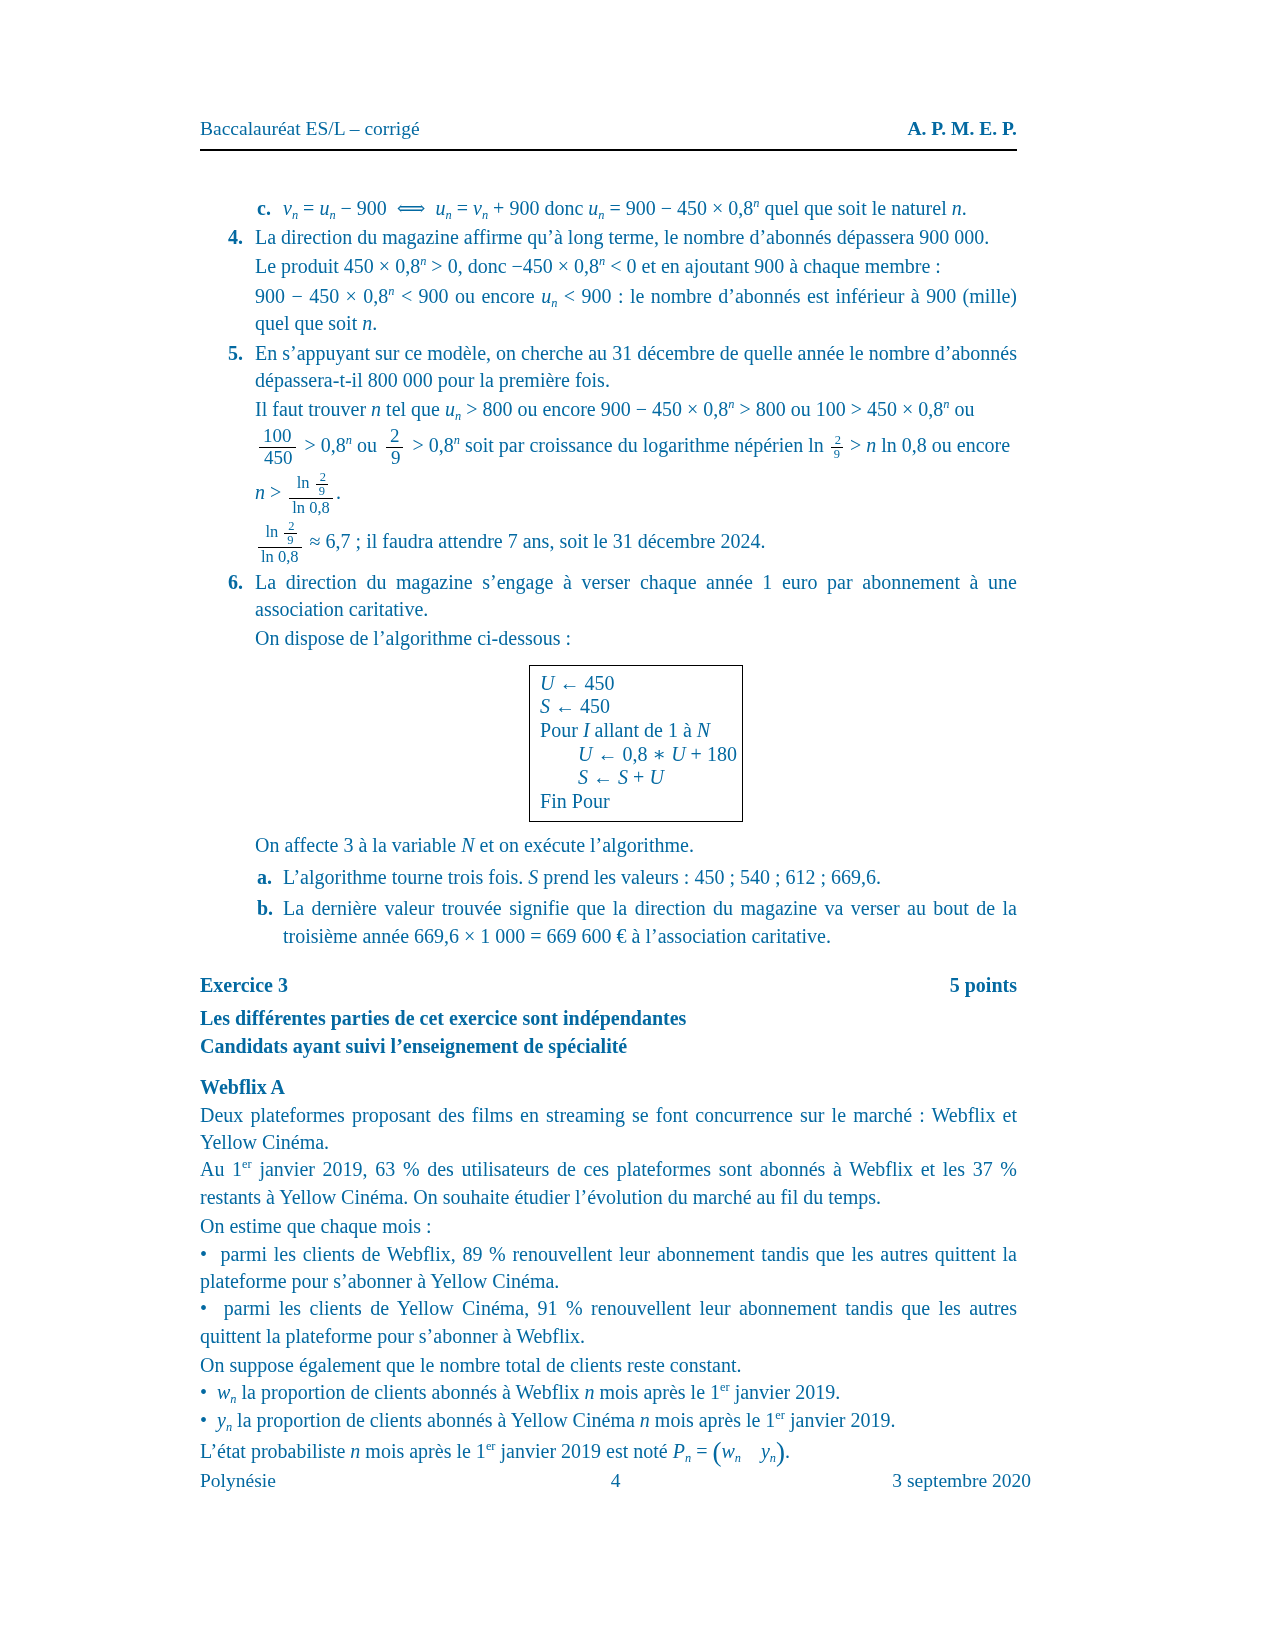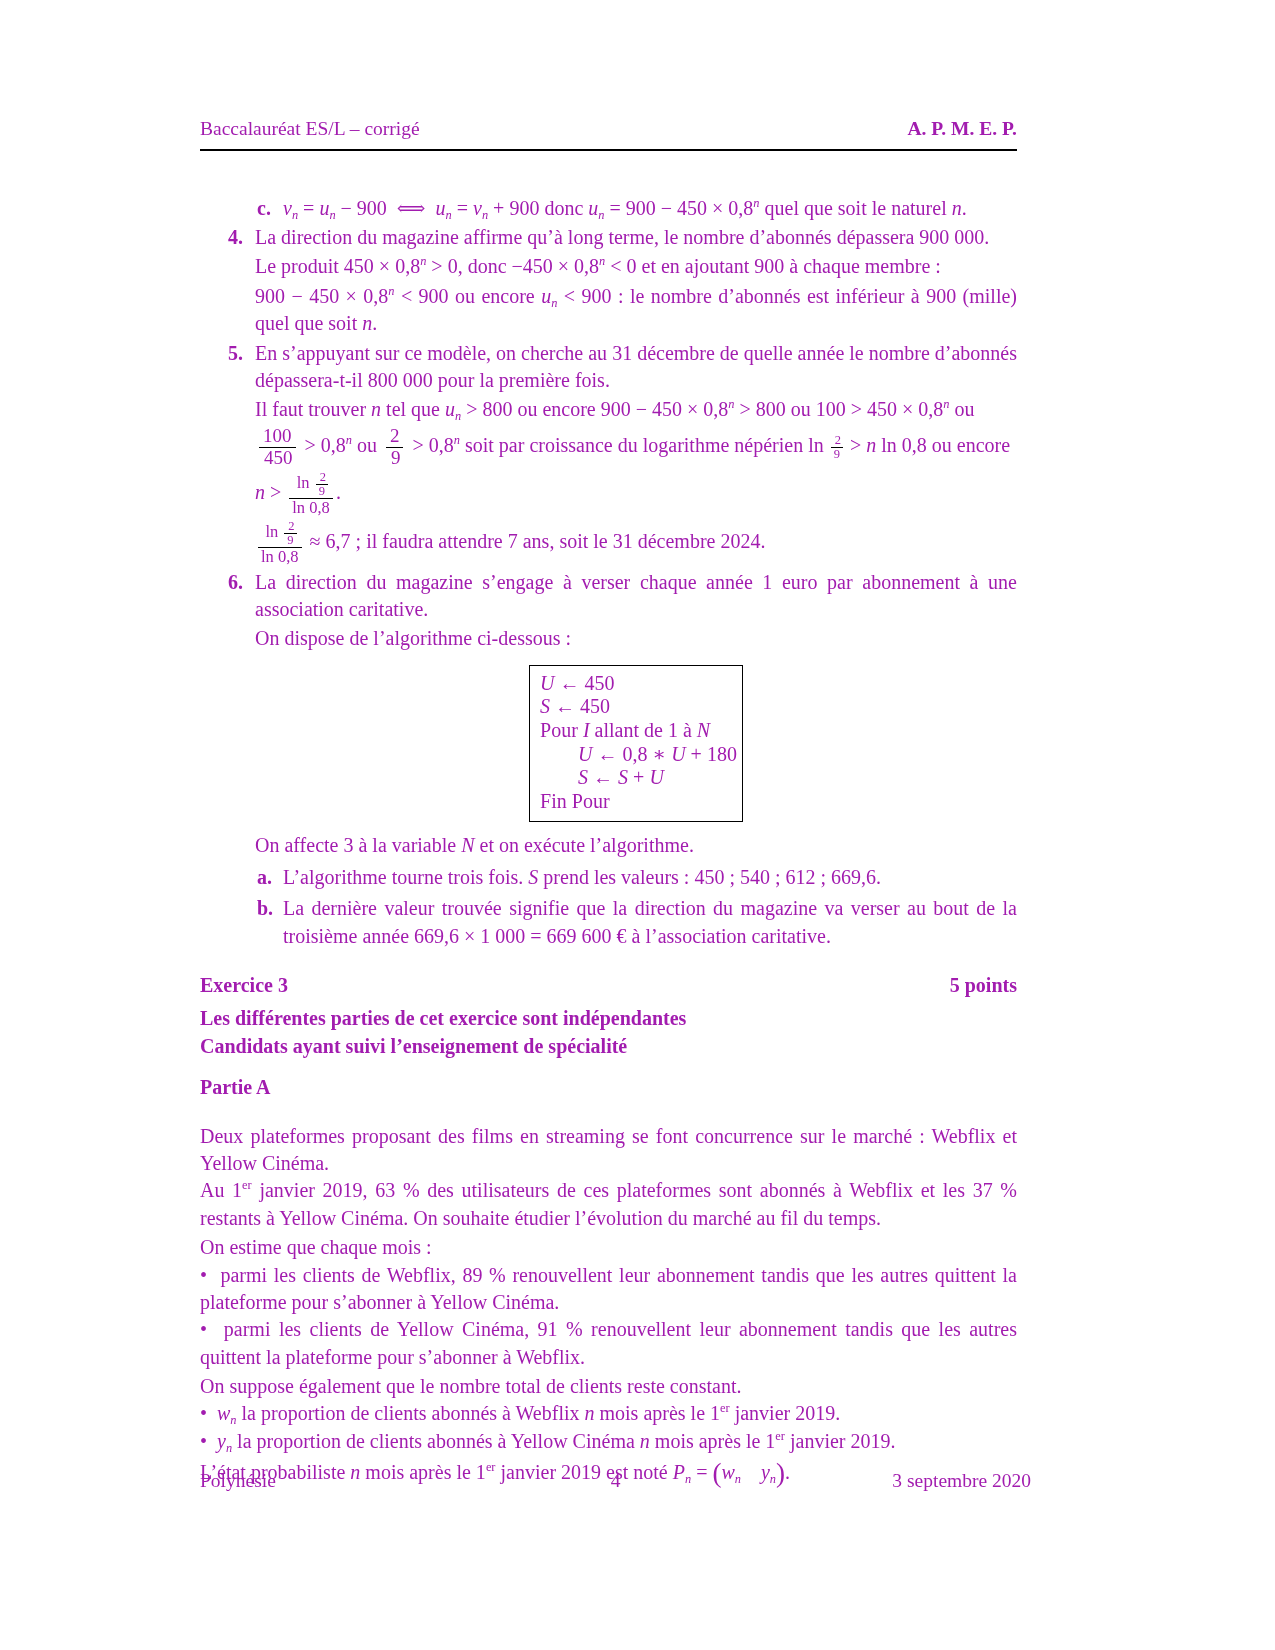--- a/index.html
+++ b/index.html
@@ -2,21 +2,21 @@
 <html lang="fr"><head>
 <meta charset="utf-8">
 <style>
   * { box-sizing: border-box; }
   html, body { margin: 0; padding: 0; background: #ffffff; }
   .page {
     position: relative;
     width: 1275px;
     height: 1496px;
     background: #ffffff;
-    color: #a21caf;
+    color: #0369a1;
     font-family: "Liberation Serif", "DejaVu Serif", serif;
     font-size: 20px;
     line-height: 1.37;
     padding: 90px 258px 0 200px;
     overflow: hidden;
   }
   
   .header-row {
     display: flex;
     justify-content: space-between;
@@ -80,21 +80,21 @@
   
   .ex-head {
     display: flex;
     justify-content: space-between;
     font-weight: bold;
     margin-top: 22px;
   }
   .bold { font-weight: bold; }
   .note { margin-top: 6px; }
   .part-title { margin-top: 14px; }
-  .para { margin-top: 21px; }
+  .para { margin-top: 0; }
   .para-tight { margin-top: 0; }
 
   
   .footer {
     position: absolute;
     left: 200px;
     right: 244px;
     top: 1468px;
     display: grid;
     grid-template-columns: 1fr auto 1fr;
@@ -194,21 +194,21 @@
     </div>
   </div>
 
   <div class="ex-head">
     <span>Exercice 3</span>
     <span>5 points</span>
   </div>
   <p class="bold note">Les différentes parties de cet exercice sont indépendantes</p>
   <p class="bold">Candidats ayant suivi l’enseignement de spécialité</p>
 
-  <p class="bold part-title">Partie A</p>
+  <p class="bold part-title">Webflix A</p>
 
   <p class="para">Deux plateformes proposant des films en streaming se font concurrence sur le marché&nbsp;: Webflix et Yellow Cinéma.</p>
   <p class="para-tight">Au 1<sup>er</sup> janvier 2019, 63&nbsp;% des utilisateurs de ces plateformes sont abonnés à Webflix et les 37&nbsp;% restants à Yellow Cinéma. On souhaite étudier l’évolution du marché au fil du temps.</p>
   <p class="mt2">On estime que chaque mois&nbsp;:</p>
   <p class="para-tight">•&nbsp; parmi les clients de Webflix, 89&nbsp;% renouvellent leur abonnement tandis que les autres quittent la plateforme pour s’abonner à Yellow Cinéma.</p>
   <p class="para-tight">•&nbsp; parmi les clients de Yellow Cinéma, 91&nbsp;% renouvellent leur abonnement tandis que les autres quittent la plateforme pour s’abonner à Webflix.</p>
   <p class="mt2">On suppose également que le nombre total de clients reste constant.</p>
   <p class="para-tight">•&nbsp; <i>w<sub>n</sub></i> la proportion de clients abonnés à Webflix <i>n</i> mois après le 1<sup>er</sup> janvier 2019.</p>
   <p class="para-tight">•&nbsp; <i>y<sub>n</sub></i> la proportion de clients abonnés à Yellow Cinéma <i>n</i> mois après le 1<sup>er</sup> janvier 2019.</p>
   <p class="mt4">L’état probabiliste <i>n</i> mois après le 1<sup>er</sup> janvier 2019 est noté <i>P<sub>n</sub></i> = <span class="bigp">(</span><i>w<sub>n</sub></i> <i>y<sub>n</sub></i><span class="bigp">)</span>.</p>

